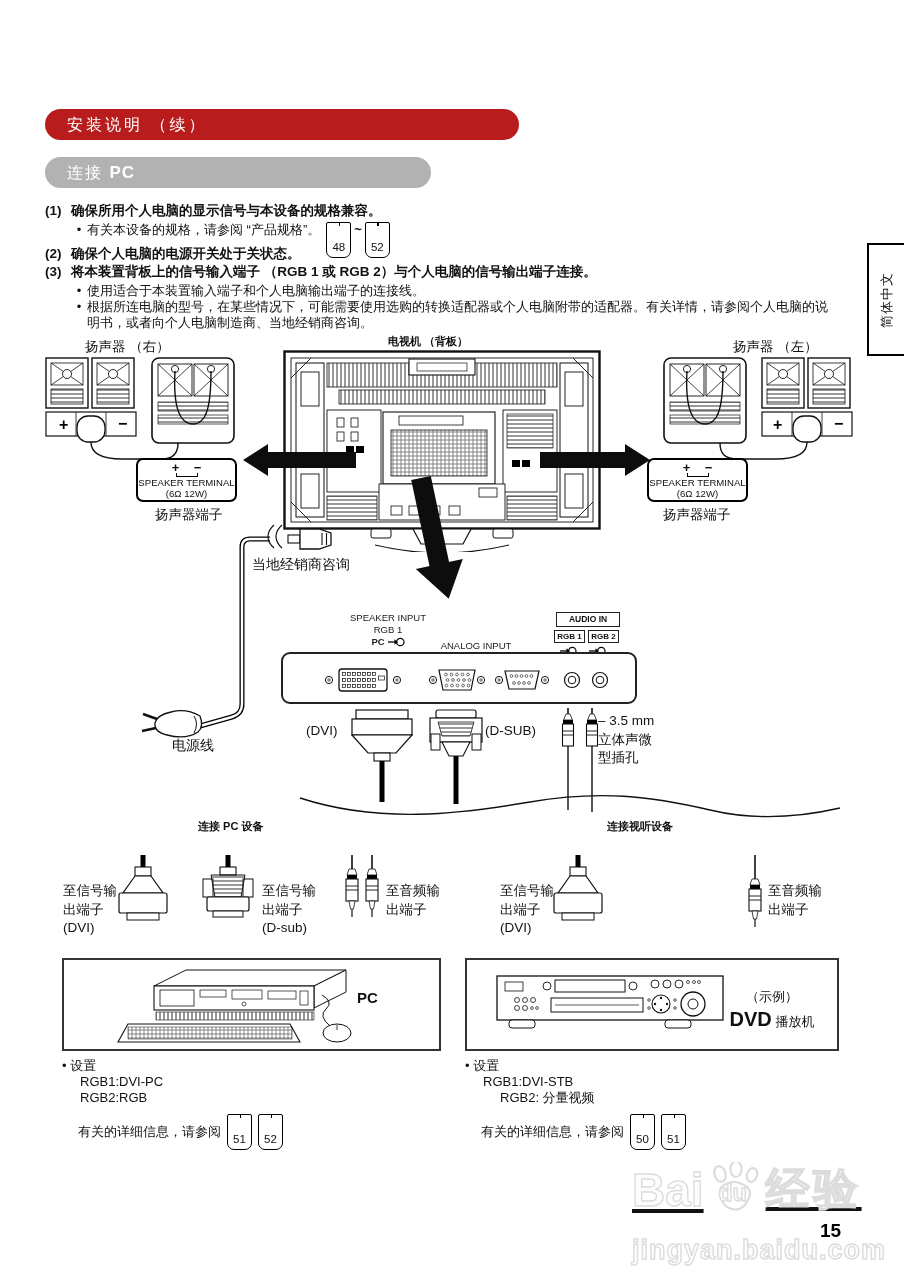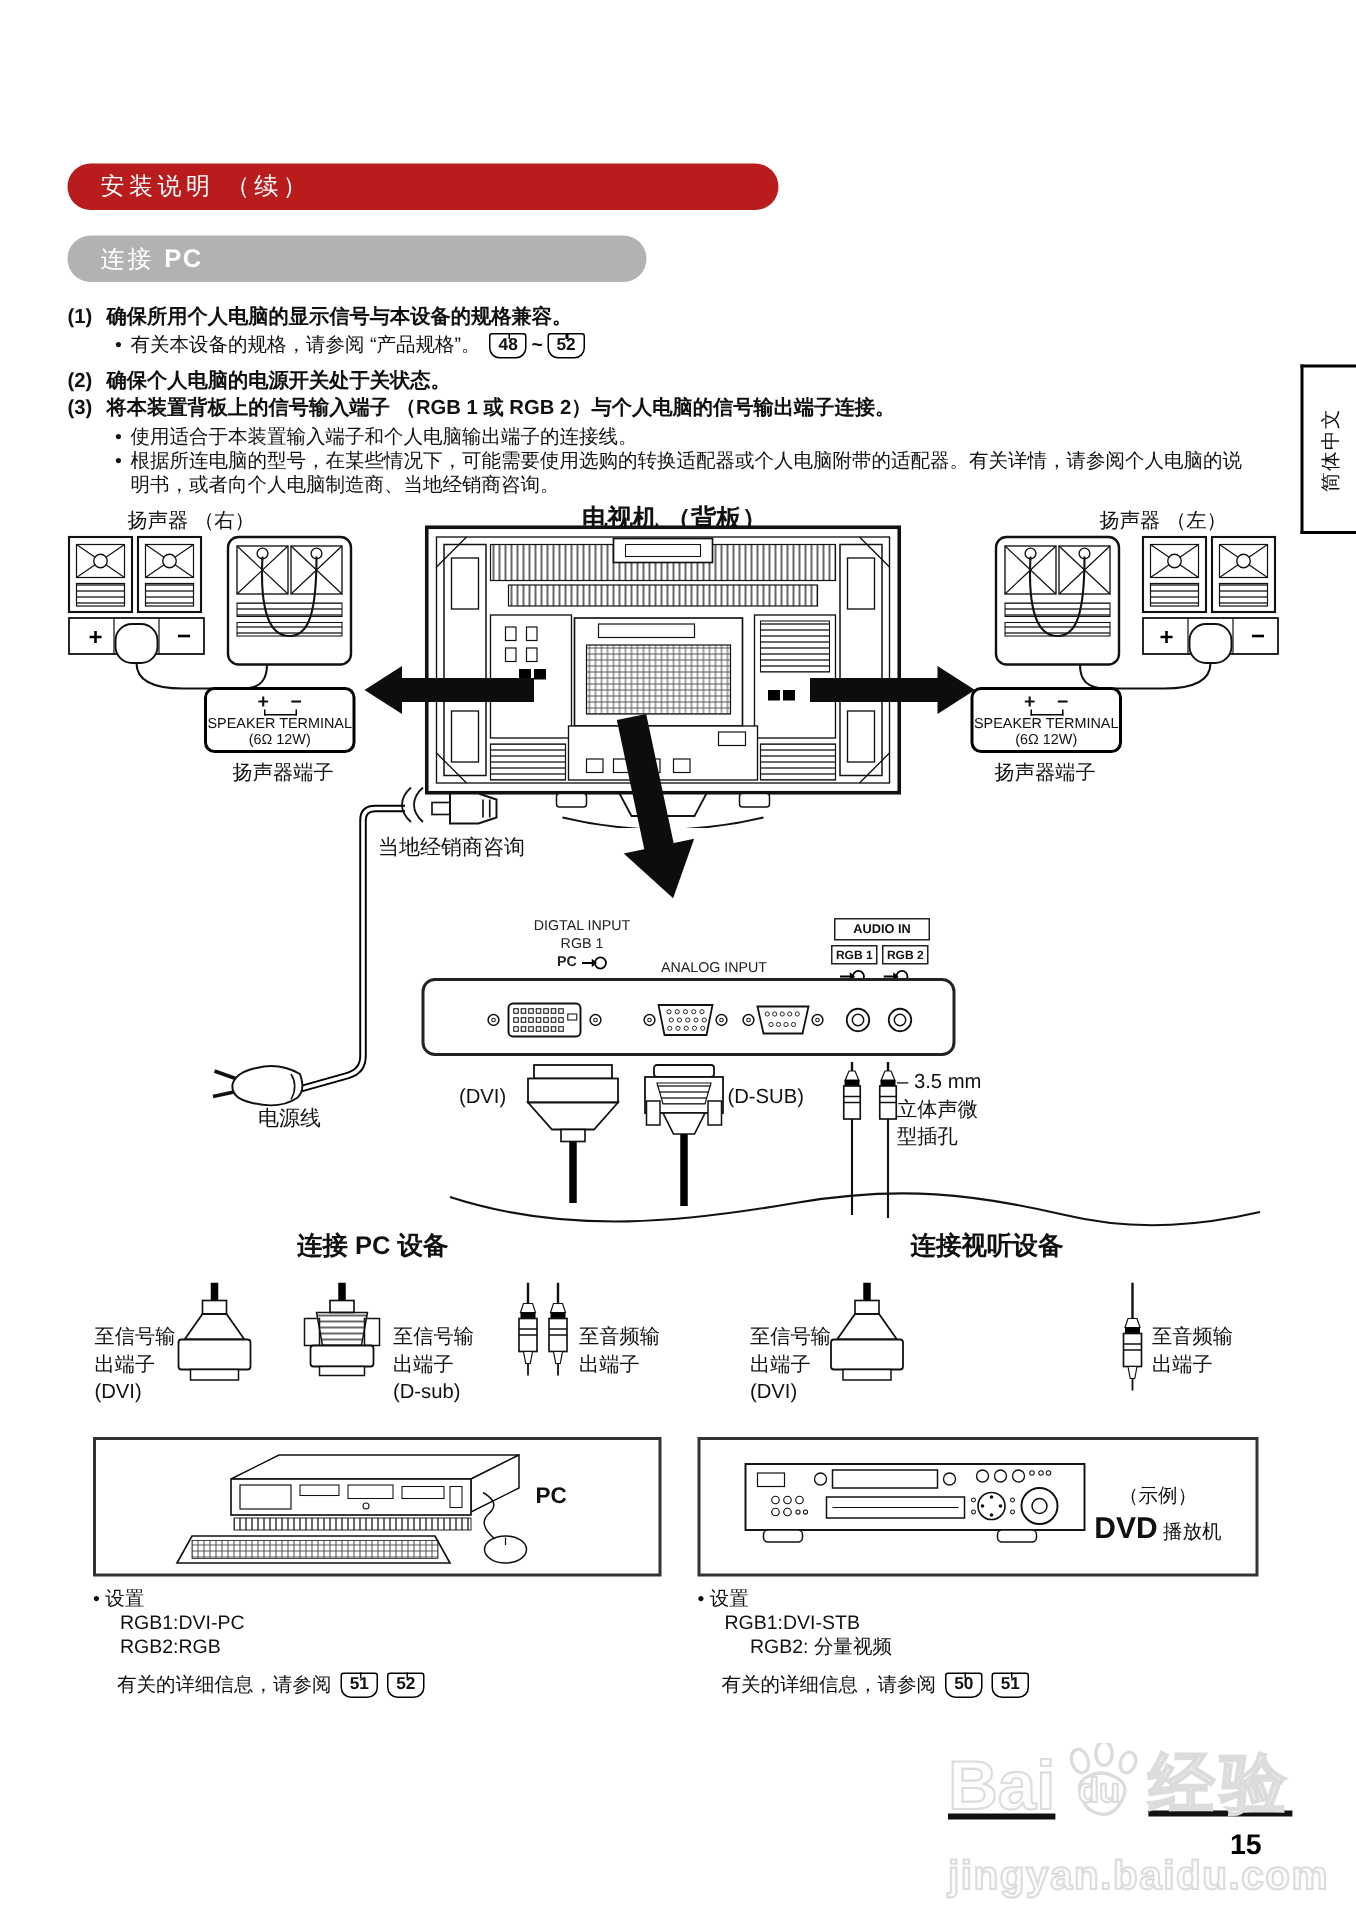--- a/index.html
+++ b/index.html
@@ -14,32 +14,32 @@
   .bar-gray { left:45px; top:157px; width:386px; height:31px; background:#b2b2b2; border-radius:16px;
     color:#fff; font-size:16px; line-height:31px; padding-left:22px; letter-spacing:2px; }
   .bar-gray b { font-size:17px; letter-spacing:1px; }
 
   
   .step { left:45px; display:flex; font-weight:bold; font-size:13.5px; line-height:17px; }
   .step .num { width:26px; flex:none; }
   .bullet-line { display:flex; font-size:13px; line-height:16px; }
   .bullet-line .bul { width:16px; flex:none; text-align:center; }
   .book { display:inline-block; min-width:25px; height:17px; border:1.5px solid #000; border-radius:2px 2px 7px 7px;
-    padding:0 3px; font-size:11.5px; font-weight:bold; line-height:15px; text-align:center; background:#fff;
+    padding:17px 3px; font-size:11.5px; font-weight:normal; line-height:15px; text-align:center; background:#fff;
     position:relative; vertical-align:-3px; }
   .book::after { content:""; position:absolute; left:50%; top:-1px; width:1.5px; height:4px; background:#000; }
   .tilde { margin:0 3px; font-weight:bold; }
 
   
   .side-tab { left:867px; top:243px; width:37px; height:113px; border:2px solid #000; border-right:none; }
   .side-tab span { position:absolute; left:50%; top:50%; transform:translate(-50%,-50%) rotate(-90deg);
     white-space:nowrap; font-size:13px; letter-spacing:1px; }
 
   .cjk { font-size:13.5px; }
-  .cjk-b { font-size:17px; font-weight:bold;text-align:right; }
+  .cjk-b { font-size:11px; font-weight:bold;text-align:right; }
   .ml { white-space:pre-line; line-height:1.38; }
 
   
   .tbox { width:101px; height:44px; border:2px solid #000; border-radius:7px; background:#fff; text-align:center; padding-top:2px; }
   .tbox-pm { font-size:13px; font-weight:bold; line-height:11px; letter-spacing:0; }
   .tbox-pm span { display:inline-block; width:22px; }
   .tbox-bracket { width:22px; height:4px; border:1.3px solid #000; border-top:none; margin:0 auto 1px; }
   .tbox-l1 { font-size:9.6px; line-height:10px; letter-spacing:0; }
   .tbox-l2 { font-size:9.6px; line-height:11px; }
 
@@ -259,21 +259,21 @@
     <path d="M160,9 L179,9 L191,13 L191,25 L179,29 L160,29 Z" fill="#fff" stroke="#111" stroke-width="1.3"></path>
     <path d="M182,13 V25 M186.5,13 V25" fill="none" stroke="#111" stroke-width="1.1"></path>
     <path d="M60,196 Q46,188 31,192 Q17,195 15,203 Q14,212 27,215 Q46,220 58,212 Q64,207 60,196 Z" fill="#fff" stroke="#111" stroke-width="1.3"></path>
     <path d="M17,199 L3,194 M16,208 L2,211" fill="none" stroke="#111" stroke-width="2.4"></path>
     <path d="M54,196 Q59,204 54,213" fill="none" stroke="#111" stroke-width="1"></path>
   </svg>
   <div class="abs cjk" style="left:252px;top:556px;font-size:14px">当地经销商咨询</div>
   <div class="abs cjk" style="left:172px;top:737px;font-size:14px">电源线</div>
 
   <div class="abs pnl-lbl" style="left:330px;top:612px;width:116px">
-    <div>DIGTAL INPUT</div>
+    <div>SPEAKER INPUT</div>
     <div>RGB 1</div>
     <div class="pnl-pc">
         <span>PC</span>
         <svg width="17" height="10" viewBox="0 0 17 10">
           <path d="M0,5 H7" stroke="#000" stroke-width="1.3"></path>
           <polygon points="6.5,2.2 10,5 6.5,7.8" fill="#000"></polygon>
           <circle cx="12.3" cy="5" r="3.7" fill="none" stroke="#000" stroke-width="1.2"></circle>
         </svg>
       </div>
   </div>

